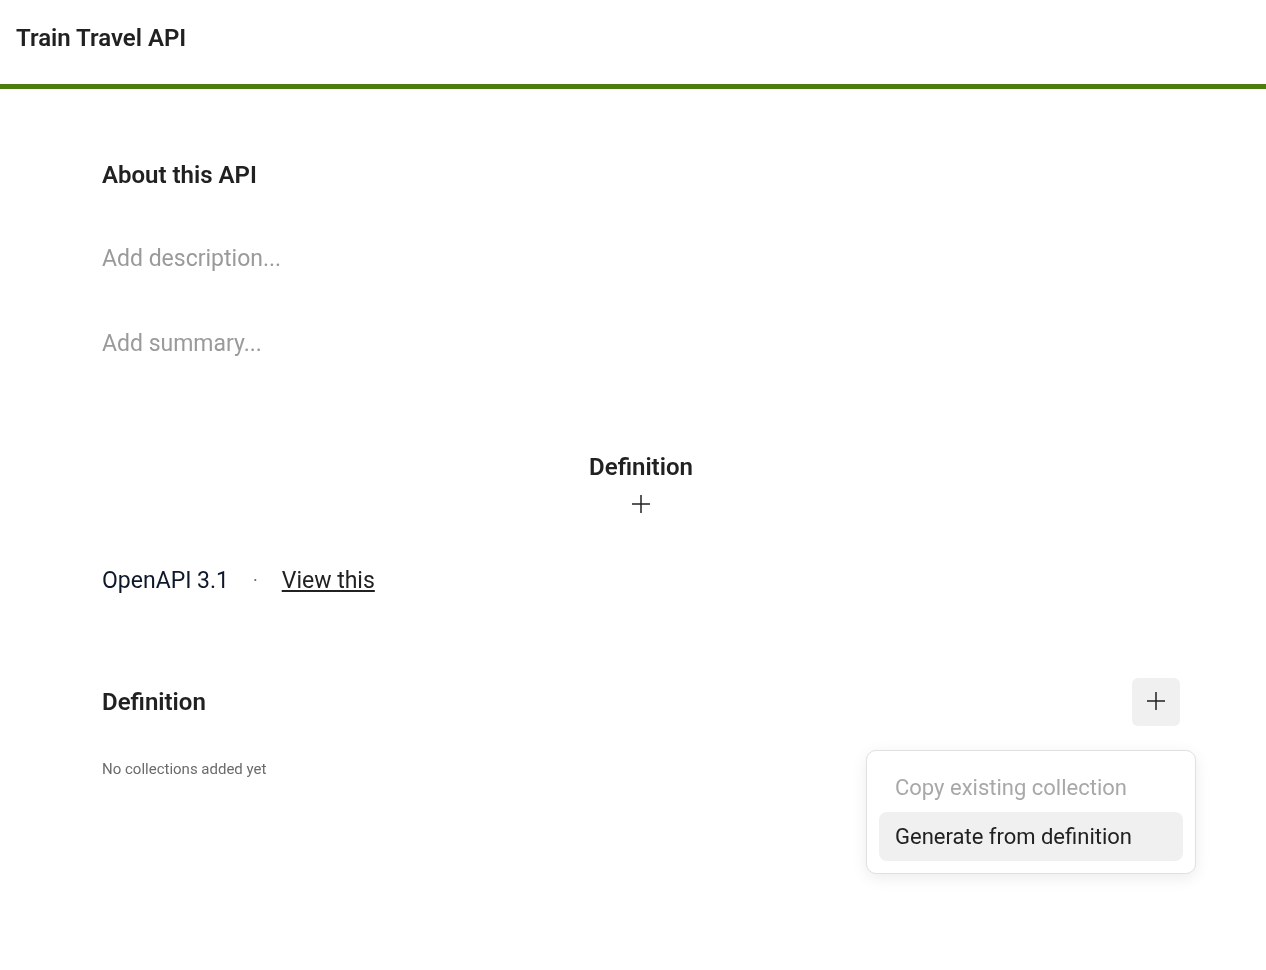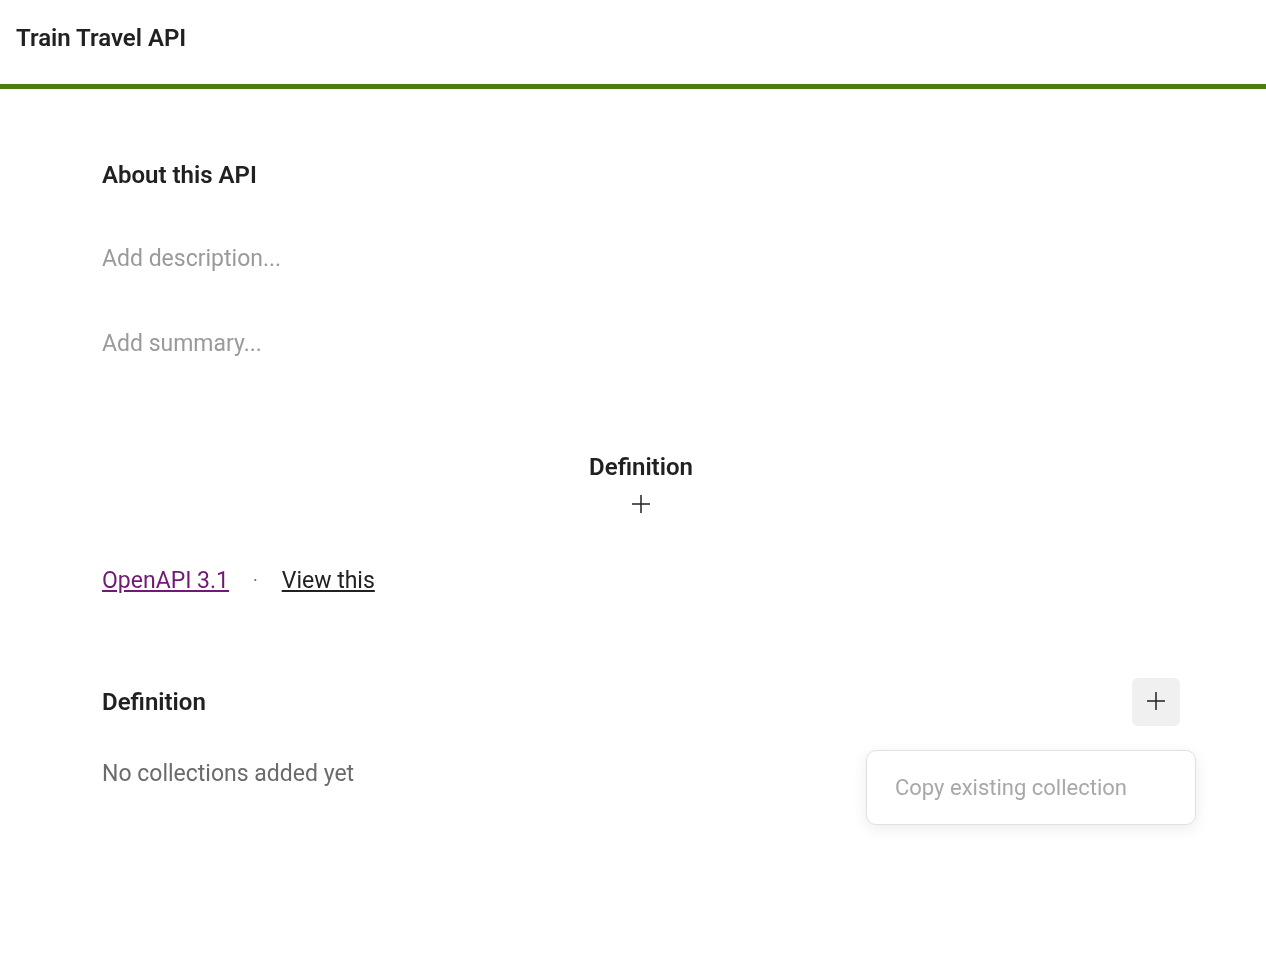--- a/index.html
+++ b/index.html
@@ -50,22 +50,21 @@
     .placeholder-input:last-child {
       margin-bottom: 0;
     }
     .definition-row {
       display: flex;
       align-items: center;
       gap: 24px;
       font-size: 23px;
     }
     .definition-type {
-      color: #701a75;
-      text-decoration: underline;
+      color: #0f172a;
     }
     .dot-separator {
       color: #6b6b6b;
       font-size: 18px;
     }
     .view-files-link {
       color: #212121;
       text-decoration: underline;
       cursor: pointer;
     }
@@ -81,21 +80,21 @@
       border: none;
     }
     .plus-button.active {
       background: #f0f0f0;
     }
     .plus-button svg {
       width: 24px;
       height: 24px;
     }
     .collections-empty {
-      font-size: 23px;
+      font-size: 15px;
       color: #6b6b6b;
     }
     .collections-section {
       position: relative;
       margin-bottom: 0;
     }
     .collections-section .section-header {
       margin-bottom: 34px;
     }
     .dropdown-menu {
@@ -184,19 +183,20 @@
         <button class="plus-button active">
           <span>
             <svg viewBox="0 0 24 24" fill="none" stroke="#212121" stroke-width="1.5">
               <line x1="12" y1="3" x2="12" y2="21"></line>
               <line x1="3" y1="12" x2="21" y2="12"></line>
             </svg>
           </span>
         </button>
         <div class="dropdown-menu">
           <div class="dropdown-item disabled">Copy existing collection</div>
+          <div class="dropdown-item highlighted">Generate from definition</div>
         </div>
       </div>
     </div>
     <div class="collections-empty">No collections added yet</div>
   </div>
 
 </div>
 
 </body></html>

